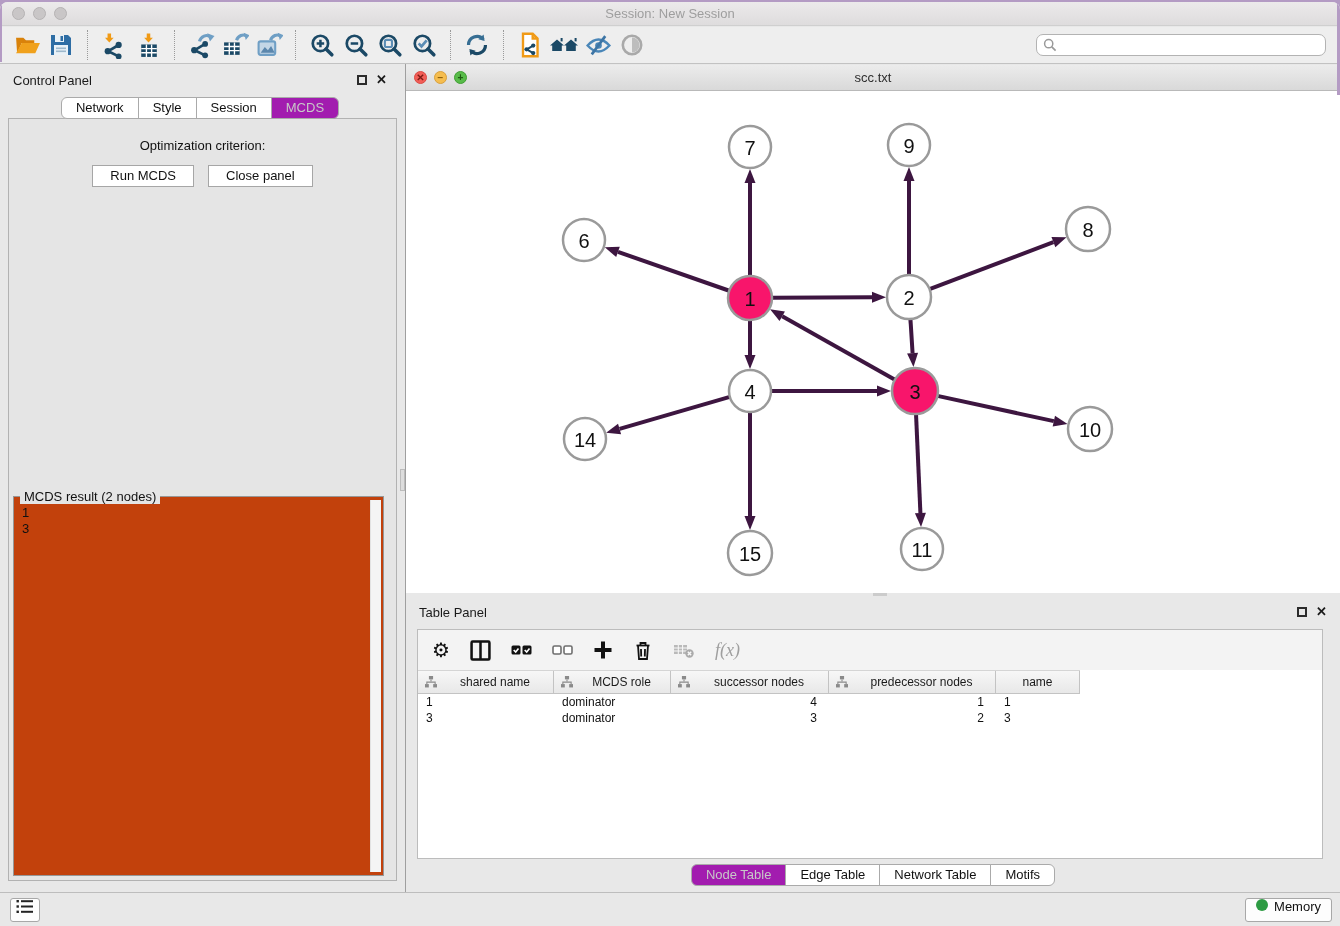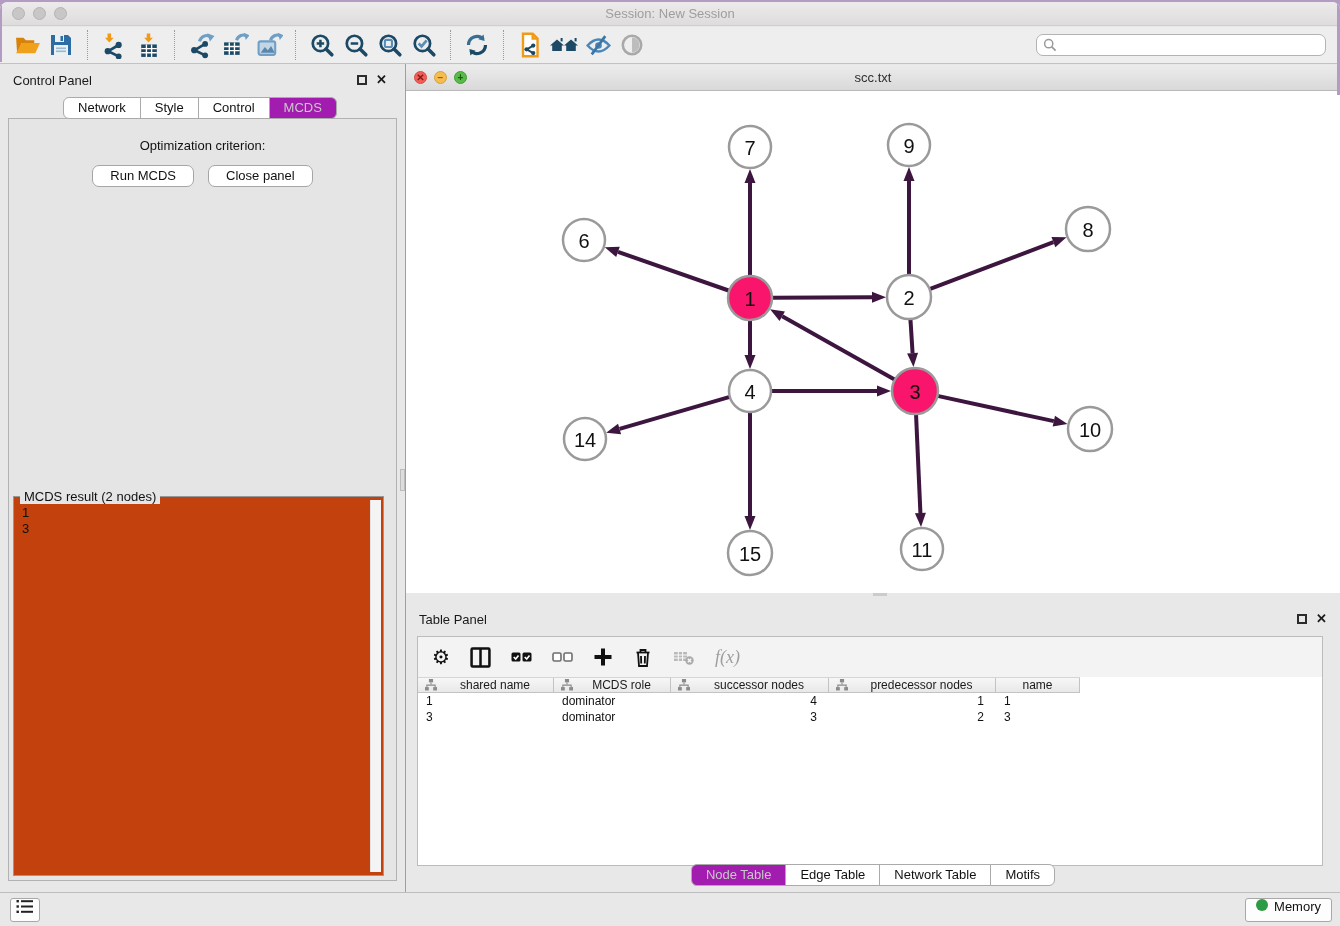--- a/index.html
+++ b/index.html
@@ -54,21 +54,21 @@
   .tab.tab-dim { background:#a21caf; color:#c8c8c8; }
 
   .cp-body { position:absolute; left:8px; right:3px; top:54px; bottom:11px;
              border:1px solid #b2b2b2; background:#e5e5e5; }
   .opt-label { text-align:center; margin-top:19px; font-size:13px; color:#111; }
   .combo { position:relative; width:307px; height:22px; margin:9px auto 0 auto; background:#fff;
            border:1px solid #a6a6a6; border-radius:4px; font-size:13px; line-height:20px;
            padding-left:10px; color:#111; cursor:default; }
   .combo-stepper { position:absolute; right:5px; top:3px; }
   .btn-row { display:flex; justify-content:center; gap:14px; margin-top:12px; }
-  .btn { border:1px solid #a6a6a6; background:#fff; border-radius:7px; height:22px;
+  .btn { border:1px solid #a6a6a6; background:#fff; border-radius:0; height:22px;
          line-height:20px; padding:0 17px; font-size:13px; color:#111; cursor:default;
          font-family:"Liberation Sans",sans-serif; }
 
   .result-box { position:absolute; left:4px; right:12px; top:377px; bottom:4px;
                 border:1px solid #979797; background:#c2410c; }
   .result-legend { position:absolute; top:-8px; left:6px; background:#e5e5e5; padding:0 4px;
                    font-size:13px; color:#111; }
   .result-scroll { position:absolute; right:2px; top:3px; bottom:3px; width:11px;
                    background:#f4f4f4; border-left:1px solid #e2e2e2; }
   .result-values { padding:8px 0 0 8px; font-size:13px; color:#111; line-height:16px; }
@@ -88,31 +88,31 @@
   .light { width:13px; height:13px; border-radius:50%; font-size:10px; line-height:12px;
            text-align:center; color:rgba(60,30,0,.65); font-weight:bold; cursor:default; }
   .light.red { background:#f25e57; border:1px solid #d94a44; color:#7c1a14;}
   .light.yellow { background:#f5bd4f; border:1px solid #d8a03d; color:#8a5d09;}
   .light.green { background:#58bb49; border:1px solid #3f9e33; color:#1d5c12;}
   .net-title { text-align:center; line-height:25px; font-size:13px; color:#2e2e2e; }
   .net-canvas { position:absolute; top:26px; left:0; right:0; bottom:0; }
   .net-canvas svg { width:100%; height:100%; display:block; }
   .h-grip { position:absolute; left:50%; top:529px; width:14px; height:3px; background:#cccccc; }
 
-  .table-panel { position:absolute; left:0; right:0; top:532px; bottom:0; background:#e8e8e8;margin-top:7px; }
+  .table-panel { position:absolute; left:0; right:0; top:532px; bottom:0; background:#e8e8e8; }
   .tp-header { height:32px; position:relative; }
   .tp-box { position:absolute; left:11px; right:17px; top:33px; height:230px;
             border:1px solid #bcbcbc; background:#fff; }
   .tp-toolbar { height:40px; display:flex; align-items:center; gap:20px; padding-left:14px;
                 background:#f3f3f3; }
   .tp-tool { display:flex; align-items:center; justify-content:center; height:26px; cursor:default; }
   .gear-glyph { font-size:20px; color:#111; line-height:22px; }
   .fx-label { font-family:"Liberation Serif", serif; font-style:italic; font-size:18px; color:#9e9e9e; }
   .tp-table { position:absolute; top:40px; left:0; right:0; bottom:0; background:#fff; overflow:hidden; }
-  .thead { display:flex; height:16px; width:662px; background:linear-gradient(#f7f7f7,#e8e8e8);
+  .thead { display:flex; height:24px; width:662px; background:linear-gradient(#f7f7f7,#e8e8e8);
            border-top:1px solid #d5d5d5; border-bottom:1px solid #c3c3c3; }
   .th { display:flex; align-items:center; border-right:1px solid #c3c3c3; font-size:12px; color:#1a1a1a; }
   .th .hicon { margin:0 0 0 7px; flex:0 0 auto; }
   .th .lbl { flex:1; text-align:center; padding:0 6px; white-space:nowrap; }
   .tbody .tr { display:flex; height:16px; align-items:center; font-size:12px; color:#111; }
   .td { padding:0 8px; white-space:nowrap; overflow:hidden; }
   .c0 { width:136px; } .c1 { width:117px; } .c2 { width:158px; } .c3 { width:167px; } .c4 { width:84px; }
   .td.num { text-align:right; padding-right:12px; }
   .tp-tabs { position:absolute; left:0; right:0; bottom:6px; display:flex; justify-content:center; }
 
@@ -319,21 +319,21 @@
       <div class="cp-header">
         <span class="panel-title">Control Panel</span>
         <span class="panel-ctrl">
           <span class="float-box"></span>
           <span class="close-x">✕</span>
         </span>
       </div>
       <div class="tabs-row" id="cp-tabs">
           <div class="tab">Network</div>
           <div class="tab">Style</div>
-          <div class="tab">Control</div>
+          <div class="tab">Session</div>
           <div class="tab tab-dim">MCDS</div>
         </div>
       <div class="cp-body">
         <div class="opt-label">Optimization criterion:</div>
         <div class="btn-row">
           <button class="btn">Run MCDS</button>
           <button class="btn">Close panel</button>
         </div>
         <div class="result-box">
           <span class="result-legend">MCDS result (2 nodes)</span>

